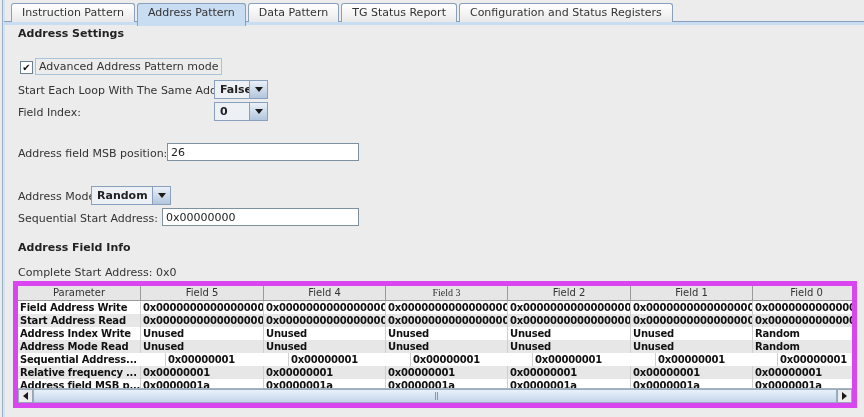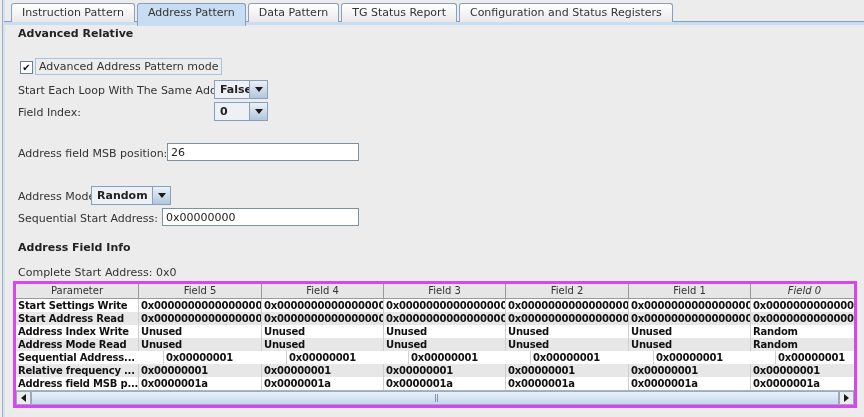--- a/index.html
+++ b/index.html
@@ -37,21 +37,21 @@
   .combo-btn{width:17px;border-left:1px solid #88a0bc;background:linear-gradient(#eaf0f8,#b2c6dc);
     display:flex;align-items:center;justify-content:center;}
   .combo-arrow{width:0;height:0;border-left:4px solid transparent;border-right:4px solid transparent;border-top:5px solid #1a1a1a;}
 
   
   .tf{position:absolute;border:1px solid #7f909f;background:#fff;color:#222;
     font:11px "DejaVu Sans","Liberation Sans",sans-serif;padding:1px 3px;height:14px;margin-left:20px;}
 
   
   .scrollpane{position:absolute;left:13px;top:281px;width:844px;height:127px;box-sizing:border-box;
-    border:3px solid #d946ef;background:#fff;overflow:hidden;}
+    border:5px solid #d946ef;background:#fff;overflow:hidden;}
   .thead{display:flex;height:15px;background:#e6e6e6;border-bottom:1px solid #9a9a9a;box-sizing:border-box;}
   .th{box-sizing:border-box;flex:none;border-right:1px solid #9a9a9a;text-align:center;
     font-size:10px;line-height:14px;color:#333;overflow:hidden;}
   .trow{display:flex;height:13px;background:#fff;}
   .trow.alt{background:#e7e7e7;}
   .td{box-sizing:border-box;flex:none;border-right:1px solid #cfcfcf;padding-left:2px;
     font-size:10px;font-weight:bold;line-height:13px;color:#111;
     white-space:nowrap;overflow:hidden;letter-spacing:-0.2px;}
 
   
@@ -73,21 +73,21 @@
 <div class="tabs">
   <div class="tab">Instruction Pattern</div>
   <div class="tab selected">Address Pattern</div>
   <div class="tab">Data Pattern</div>
   <div class="tab">TG Status Report</div>
   <div class="tab">Configuration and Status Registers</div>
 </div>
 <div class="content-line"></div>
 <div class="content-strip"></div>
 
-<div class="section-title" style="left:18px;top:27px;">Advanced Relative</div>
+<div class="section-title" style="left:18px;top:27px;">Address Settings</div>
 
 <div class="cb-box">
   <span>✔</span>
 </div>
 <div class="cb-label">Advanced Address Pattern mode</div>
 
 <div class="lbl" style="left:18px;top:84px;">Start Each Loop With The Same Address:</div>
 <div class="combo" style="left:214px;top:80px;width:52px;">
   <span class="combo-text">False</span>
   <span class="combo-btn">
@@ -118,28 +118,28 @@
 <input class="tf" style="left: 142px; top: 208px; width: 189px;" value="0x00000000">
 
 <div class="section-title" style="left:18px;top:241px;">Address Field Info</div>
 <div class="lbl" style="left:18px;top:266px;">Complete Start Address: 0x0</div>
 
 <div class="scrollpane">
   <div class="thead">
       <div class="th" style="width: 123px;">Parameter</div>
       <div class="th" style="width: 123px;">Field 5</div>
       <div class="th" style="width: 122px;">Field 4</div>
-      <div class="th" style="width: 122px;">Field 3</div>
+      <div class="th" style="width: 122px; font-family: Liberation Serif, serif;">Field 3</div>
       <div class="th" style="width: 123px;">Field 2</div>
       <div class="th" style="width: 122px;">Field 1</div>
-      <div class="th" style="width: 108px; font-style: italic;">Field 0</div>
+      <div class="th" style="width: 108px;">Field 0</div>
     </div>
   <div id="tbody">
       <div class="trow">
-        <div class="td" style="width: 123px;">Start Settings Write</div>
+        <div class="td" style="width: 123px;">Field Address Write</div>
         <div class="td" style="width: 123px;">0x0000000000000000</div>
         <div class="td" style="width: 122px;">0x0000000000000000</div>
         <div class="td" style="width: 122px;">0x0000000000000000</div>
         <div class="td" style="width: 123px;">0x0000000000000000</div>
         <div class="td" style="width: 122px;">0x0000000000000000</div>
         <div class="td" style="width: 108px;">0x0000000000000000</div>
       </div>
       <div class="trow alt">
         <div class="td" style="width: 123px;">Start Address Read</div>
         <div class="td" style="width: 123px;">0x0000000000000000</div>

